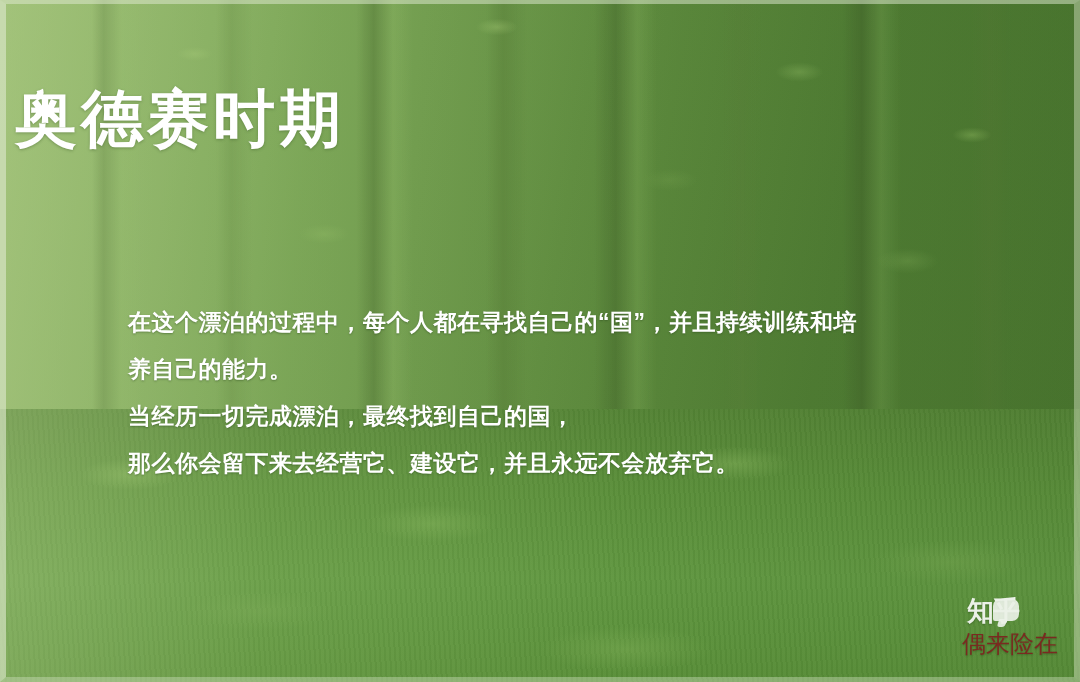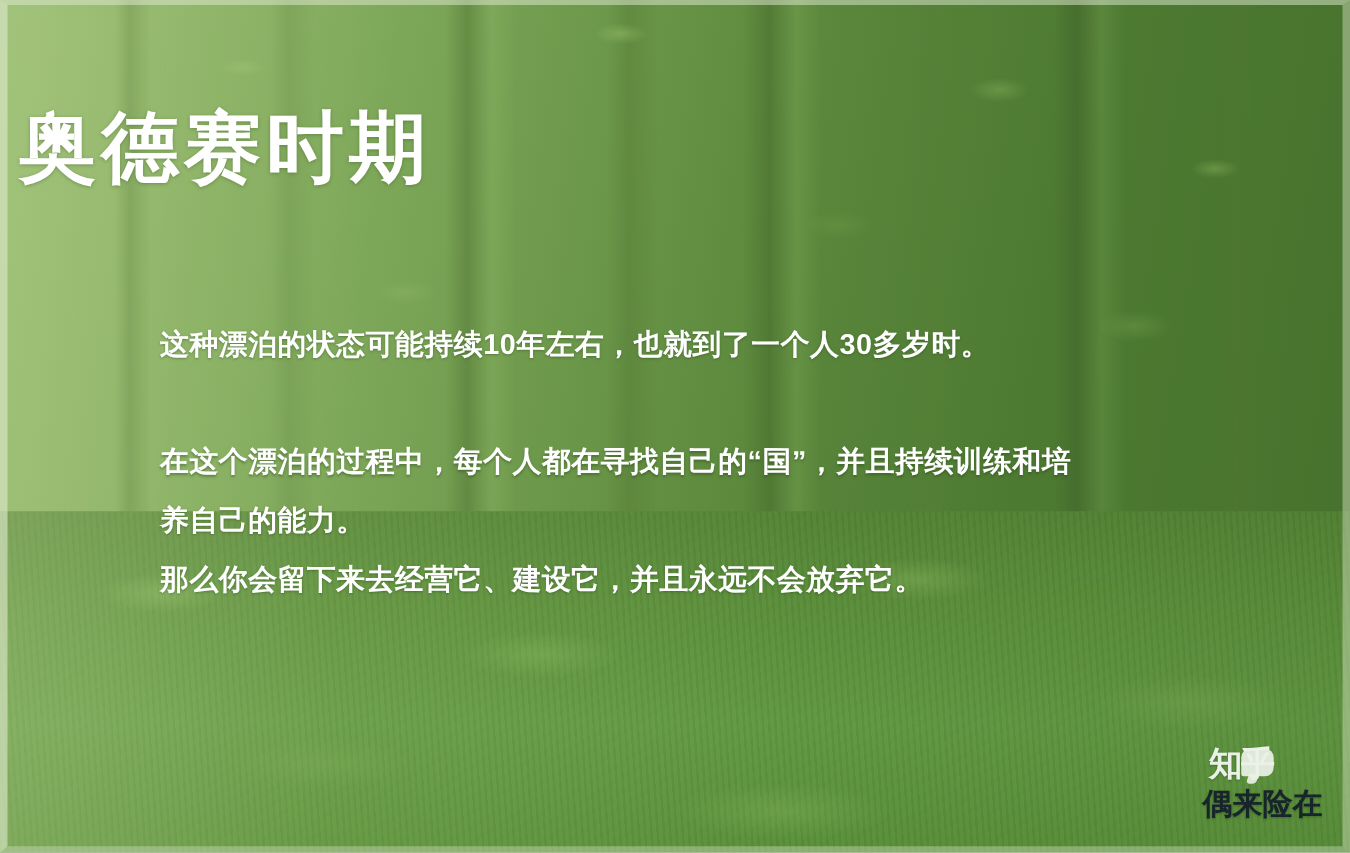--- a/index.html
+++ b/index.html
@@ -191,23 +191,23 @@
     position: absolute;
     left: 5px;
     bottom: -6px;
     width: 8px;
     height: 8px;
     background: rgba(255,255,255,.92);
     border-radius: 0 0 3px 3px;
     transform: skewX(-18deg);
   }
   .wm-user {
-    color: #0f172a;
+    color: #7f1d1d;
     font-size: 24px;
-    font-weight: bold;
+    font-weight: normal;
     line-height: 1;
     text-shadow: 0 1px 2px rgba(30,55,20,.45);
     mix-blend-mode: screen;
     margin-left: 34px;
   }
 </style>
 </head>
 <body>
 
 <div class="slide">
@@ -219,28 +219,28 @@
   </div>
   <div class="bg-edge"></div>
 
   <div class="content">
 
     <div class="slide-title">奥德赛时期</div>
 
     <div class="body-block">
 
       <div class="para">
-        <div class="para-line">这种漂泊的状态可能持续10年左右，也就到了一个人30多岁时。</div>
       </div>
 
       <div class="para-gap"></div>
 
       <div class="para">
         <div class="para-line">在这个漂泊的过程中，每个人都在寻找自己的“国”，并且持续训练和培</div>
         <div class="para-line">养自己的能力。</div>
+        <div class="para-line">当经历一切完成漂泊，最终找到自己的国，</div>
         <div class="para-line">那么你会留下来去经营它、建设它，并且永远不会放弃它。</div>
       </div>
 
     </div>
 
     <div class="watermark">
       <span class="wm-logo">
         <span>知乎</span>
         <span class="wm-bubble"></span>
       </span>

